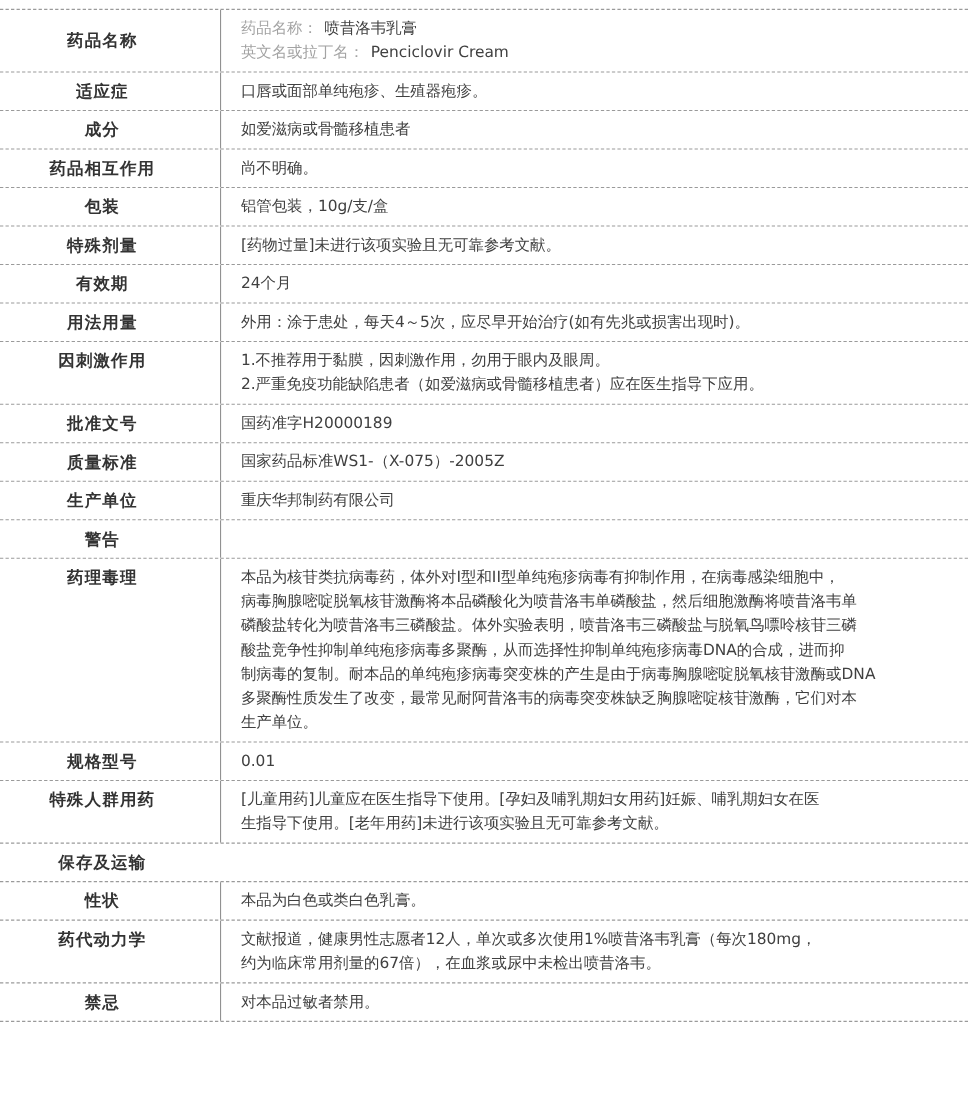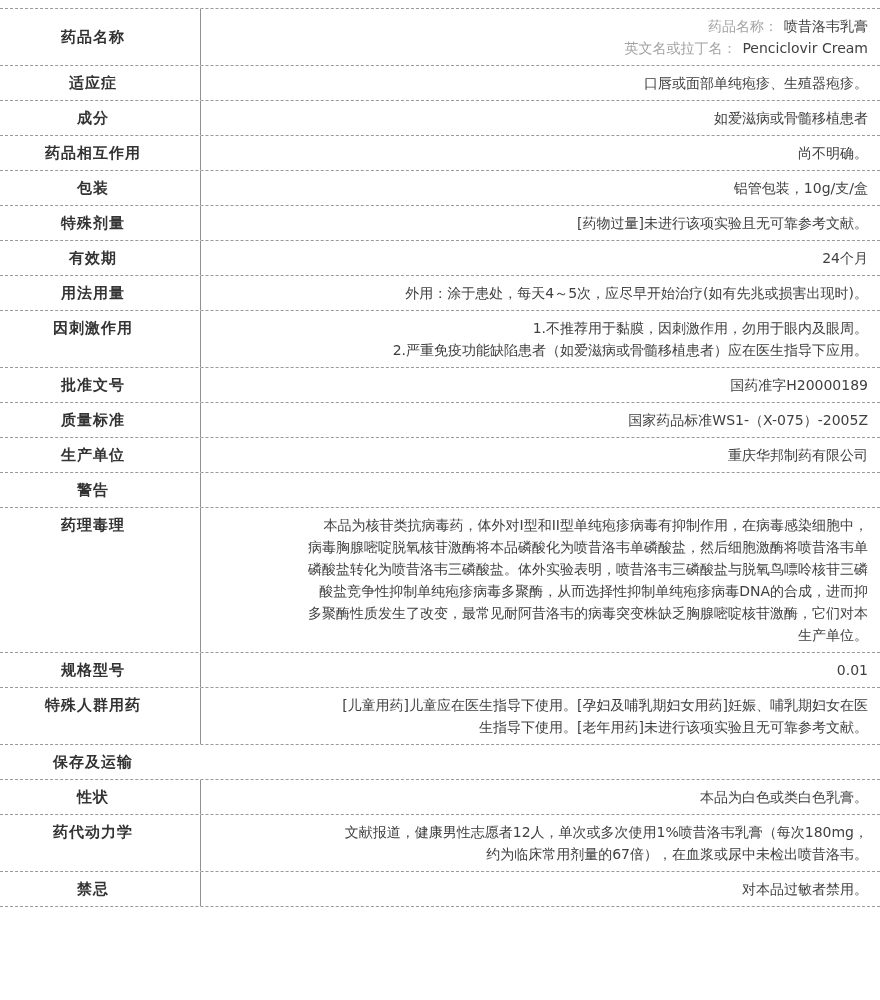--- a/index.html
+++ b/index.html
@@ -40,21 +40,21 @@
     letter-spacing: 1px;
   }
   .value-cell {
     flex: 1 1 auto;
     border-left: 1px solid #919191;
     padding: 6px 12px 6px 18px;
     line-height: 22px;
     min-height: 34px;
     color: #404040;
   }
-  .line { min-height: 22px; text-align: right; }
+  .line { min-height: 22px; }
   .pair-key { color: #a3a3a3; margin-right: 6px; }
   .pair-val { color: #404040; }
 </style>
 </head>
 <body>
 
 <div class="drug-table">
 
   <div class="row v-center">
     <div class="label-cell">
@@ -177,20 +177,21 @@
 
   <div class="row">
     <div class="label-cell">
       <span class="label-text">药理毒理</span>
     </div>
     <div class="value-cell">
       <div class="line">本品为核苷类抗病毒药，体外对I型和II型单纯疱疹病毒有抑制作用，在病毒感染细胞中，</div>
       <div class="line">病毒胸腺嘧啶脱氧核苷激酶将本品磷酸化为喷昔洛韦单磷酸盐，然后细胞激酶将喷昔洛韦单</div>
       <div class="line">磷酸盐转化为喷昔洛韦三磷酸盐。体外实验表明，喷昔洛韦三磷酸盐与脱氧鸟嘌呤核苷三磷</div>
       <div class="line">酸盐竞争性抑制单纯疱疹病毒多聚酶，从而选择性抑制单纯疱疹病毒DNA的合成，进而抑</div>
+      <div class="line">制病毒的复制。耐本品的单纯疱疹病毒突变株的产生是由于病毒胸腺嘧啶脱氧核苷激酶或DNA</div>
       <div class="line">多聚酶性质发生了改变，最常见耐阿昔洛韦的病毒突变株缺乏胸腺嘧啶核苷激酶，它们对本</div>
       <div class="line">生产单位。</div>
     </div>
   </div>
 
   <div class="row">
     <div class="label-cell">
       <span class="label-text">规格型号</span>
     </div>
     <div class="value-cell">

